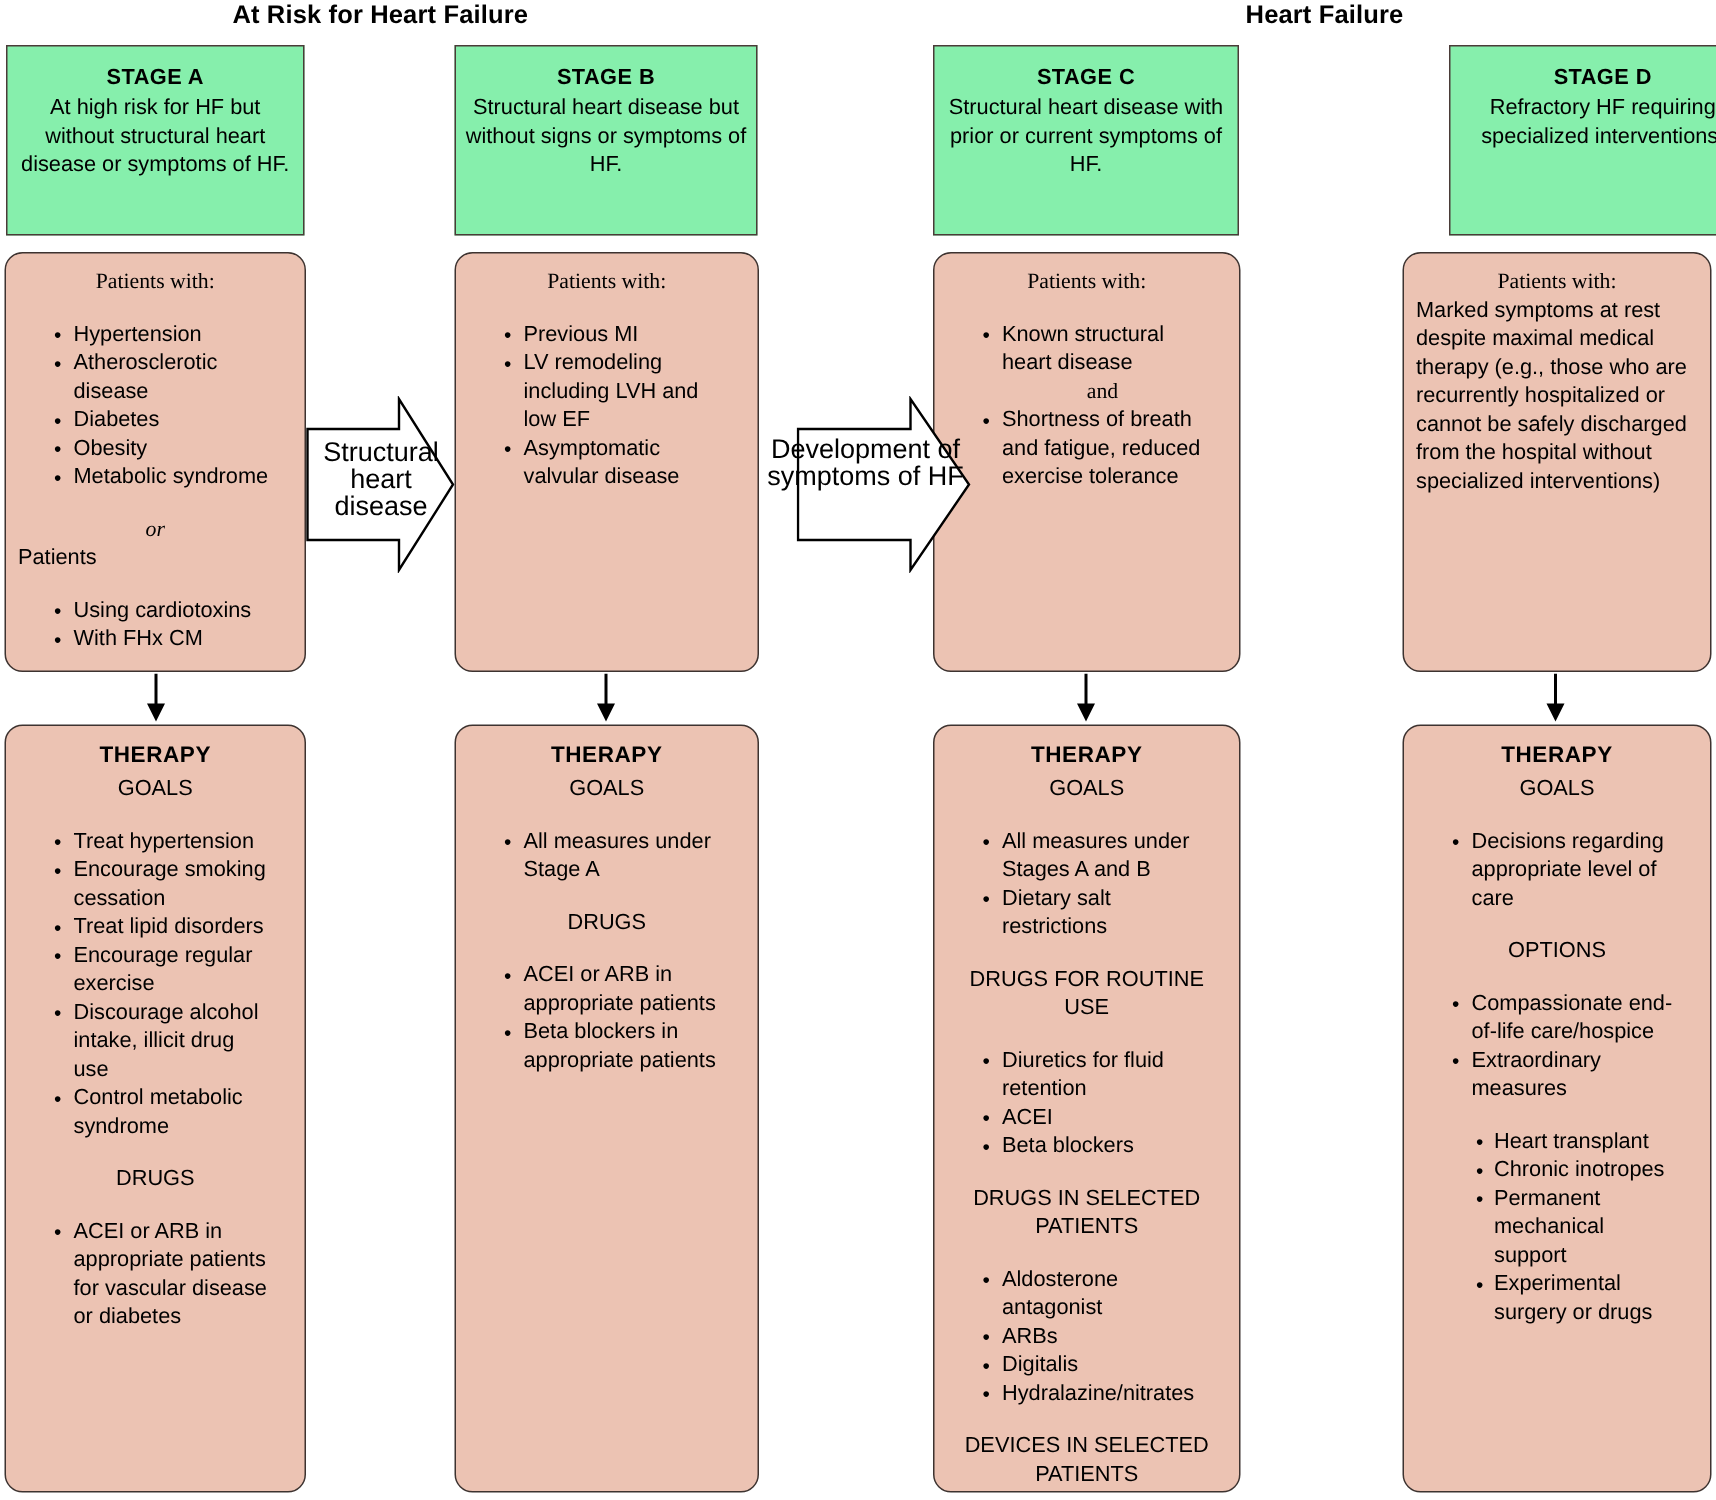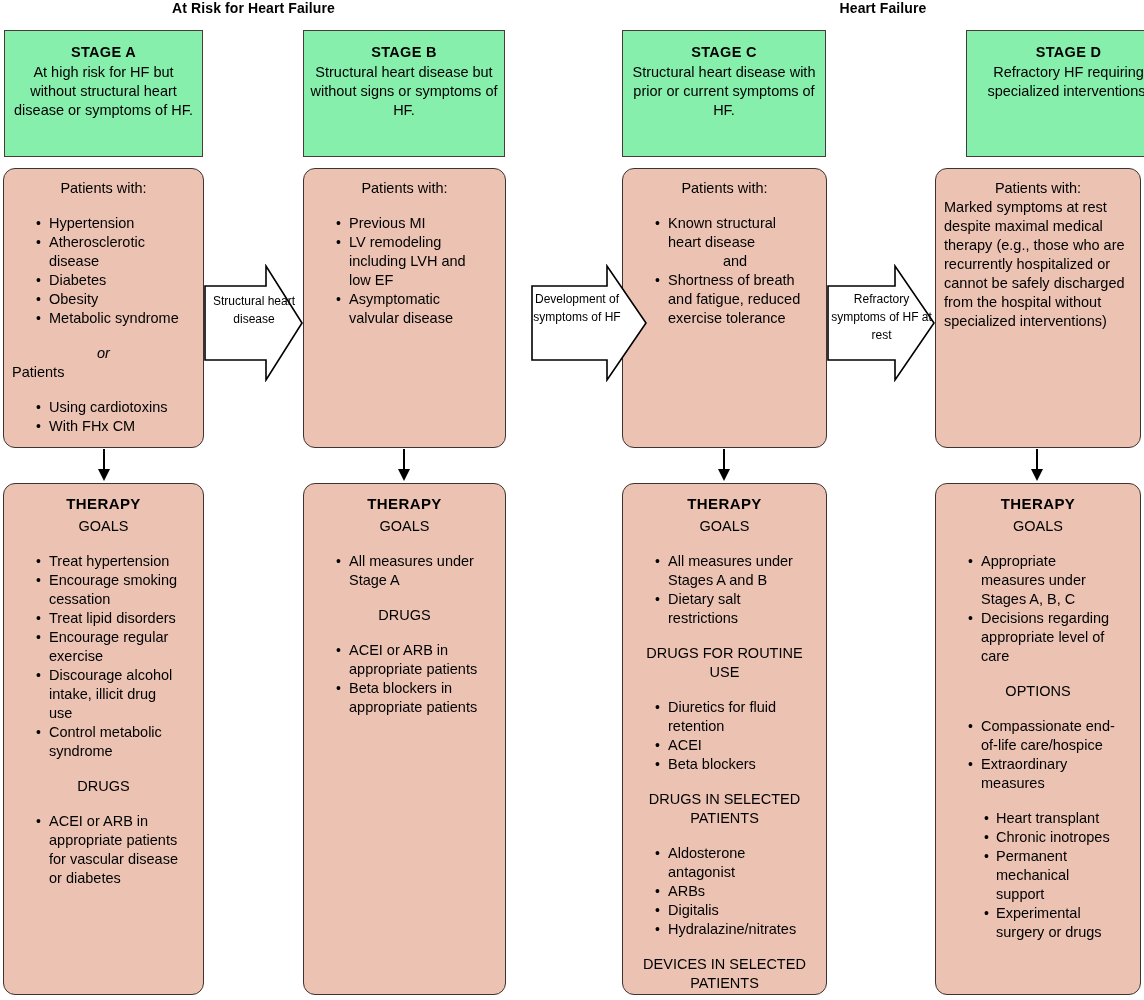--- a/index.html
+++ b/index.html
@@ -9,21 +9,21 @@
     color:#000;
     position:relative;
     overflow:hidden;
   }
   .canvas{position:relative;width:1144px;height:1000px;}
 
   
   .group-title{
     position:absolute;
     font-weight:bold;
-    font-size:14px;
+    font-size:17px;
     text-align:center;
     letter-spacing:0.1px;
   }
   #grp-atrisk{left:0px;top:0px;width:507px;}
   #grp-hf{left:622px;top:0px;width:522px;}
 
   
   .stage-box{
     position:absolute;
     background:#86efac;
@@ -47,21 +47,21 @@
   .rbox{
     position:absolute;
     background:#ecc3b3;
     border:1.5px solid #3d3330;
     border-radius:12px;
     box-sizing:border-box;
     font-size:14.5px;
     line-height:19px;
     padding:10px 8px 8px 8px;
   }
-  .center-line{text-align:center;display:block;}
+  .center-line{text-align:center;display:block;font-family:Liberation Serif, serif;}
   .center-line.ital{font-style:italic;}
 
   ul.blist{
     list-style:none;
     margin:16px;padding:0;
   }
   ul.blist > li{
     position:relative;
     padding-left:15px;
     margin:0 0 0 6px;
@@ -93,21 +93,21 @@
     margin-bottom:3px;
   }
 
   
   .harrow{position:absolute;}
   .harrow svg{display:block;}
   .harrow .alabel{
     position:absolute;
     left:0;top:0;width:100%;
     text-align:center;
-    font-size:12px;
+    font-size:18px;
     line-height:18px;
     pointer-events:none;
   }
 
   
   .varrow{position:absolute;}
   .varrow svg{display:block;}
 </style>
 </head>
 <body>
@@ -186,26 +186,20 @@
     <div class="alabel" style="top:28px;padding-right:22px;">Structural heart disease</div>
   </div>
 
   <div class="harrow" style="left:506px;top:264px;width:117px;height:118px;padding-left:25px;">
     <svg width="117" height="118" viewBox="0 0 117 118">
       <polygon points="1,22 76,22 76,2 115,59 76,116 76,96 1,96" fill="#ffffff" stroke="#000000" stroke-width="1.6" stroke-linejoin="miter"></polygon>
     </svg>
     <div class="alabel" style="top:26px;padding-right:26px;">Development of symptoms of HF</div>
   </div>
 
-  <div class="harrow" style="left:827px;top:264px;width:109px;height:118px;">
-    <svg width="109" height="118" viewBox="0 0 109 118">
-      <polygon points="1,22 68,22 68,2 107,59 68,116 68,96 1,96" fill="#ffffff" stroke="#000000" stroke-width="1.6" stroke-linejoin="miter"></polygon>
-    </svg>
-    <div class="alabel" style="top:26px;padding-right:24px;">Refractory symptoms of HF at rest</div>
-  </div>
 
   <div class="varrow" style="left:96px;top:449px;width:16px;height:33px;">
     <svg width="16" height="33" viewBox="0 0 16 33">
       <line x1="8" y1="0" x2="8" y2="24" stroke="#000" stroke-width="2"></line>
       <polygon points="8,32 2,20 14,20" fill="#000"></polygon>
     </svg>
   </div>
   <div class="varrow" style="left:396px;top:449px;width:16px;height:33px;">
     <svg width="16" height="33" viewBox="0 0 16 33">
       <line x1="8" y1="0" x2="8" y2="24" stroke="#000" stroke-width="2"></line>
@@ -288,21 +282,20 @@
       <li>Biventricular pacing</li>
       <li>Implantable defibrillators</li>
     </ul>
   </div>
 
   <div class="rbox" style="left:935px;top:483px;width:206px;height:512px;">
     <span class="box-title">THERAPY</span>
 
     <span class="sec-head first">GOALS</span>
     <ul class="blist">
-      <li>Appropriate measures under Stages A, B, C</li>
       <li>Decisions regarding appropriate level of care</li>
     </ul>
 
     <span class="sec-head">OPTIONS</span>
     <ul class="blist">
       <li>Compassionate end-of-life care/hospice</li>
       <li>Extraordinary measures</li>
     </ul>
     <ul class="blist sub">
       <li>Heart transplant</li>

